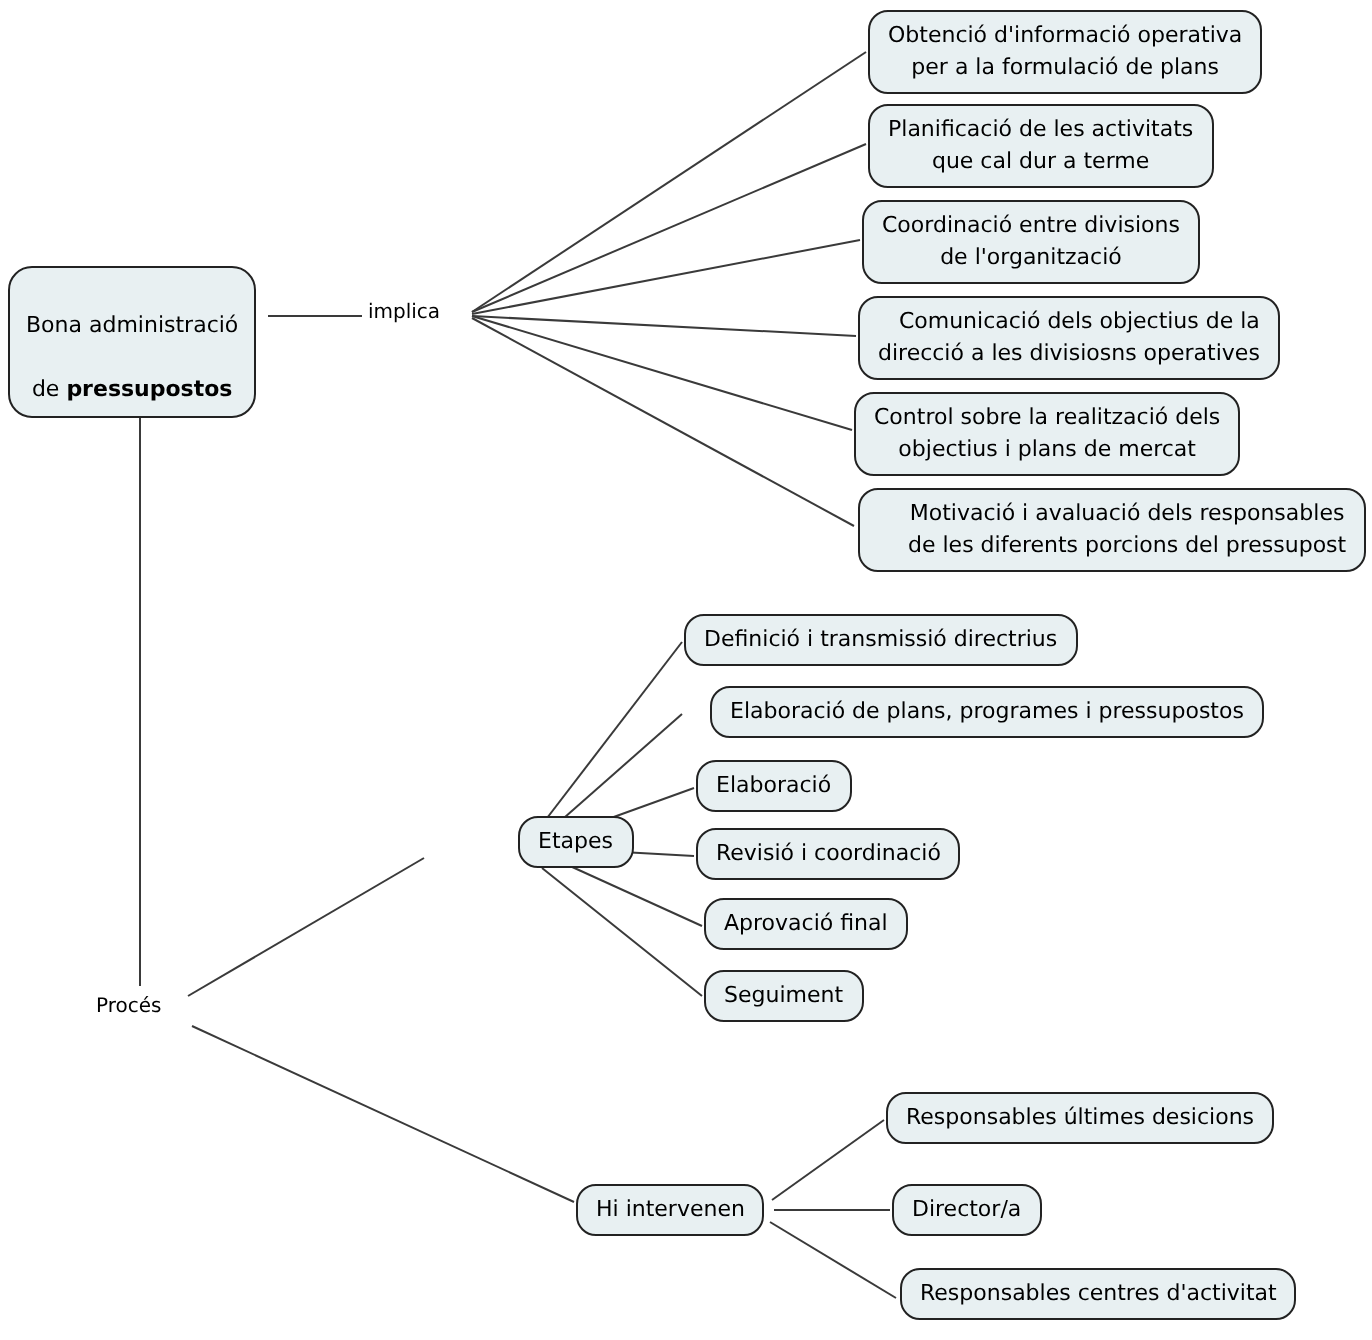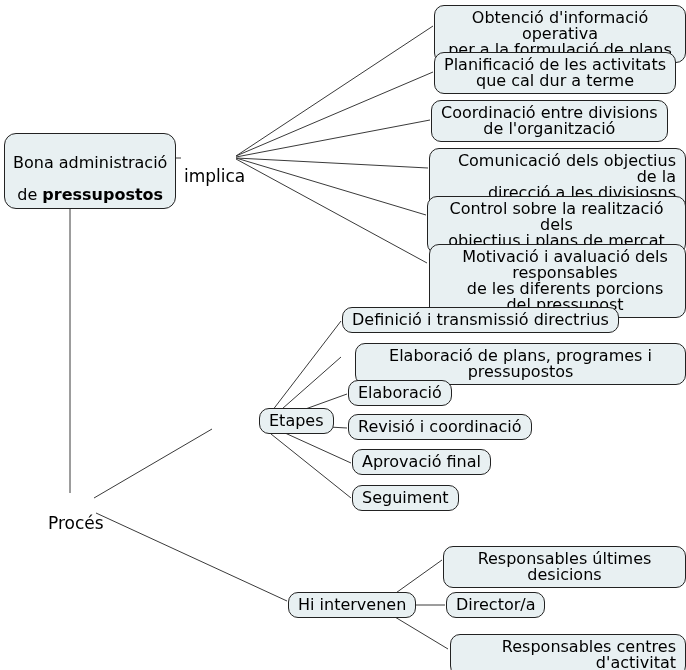--- a/index.html
+++ b/index.html
@@ -11,35 +11,34 @@
     overflow: hidden;
   }
   .map { position: relative; width: 686px; height: 670px; }
   .edges { position: absolute; left: 0; top: 0; width: 686px; height: 670px; }
   .edges line { stroke: #3a3a3a; stroke-width: 1; }
   .node {
     position: absolute;
     background: #e8f0f2;
     border: 1px solid #222222;
     border-radius: 10px;
-    font-size: 16px;
+    font-size: 11px;
     line-height: 16px;
     padding: 4px 9px;
     text-align: center;
     white-space: pre-line;
     box-sizing: border-box;
   }
   .node.root { border-radius: 12px; padding: 5px 8px; }
   .floating-label {
     position: absolute;
-    font-size: 17px;
+    font-size: 10px;
     line-height: 17px;
     white-space: nowrap;
     background: transparent;
-    margin-top: 20px;
   }
 </style>
 </head>
 <body>
 
 <div class="map">
 
   <svg class="edges" viewBox="0 0 686 670">
     <line x1="134" y1="158" x2="181" y2="158"></line>
     <line x1="236" y1="156" x2="433" y2="26"></line>

